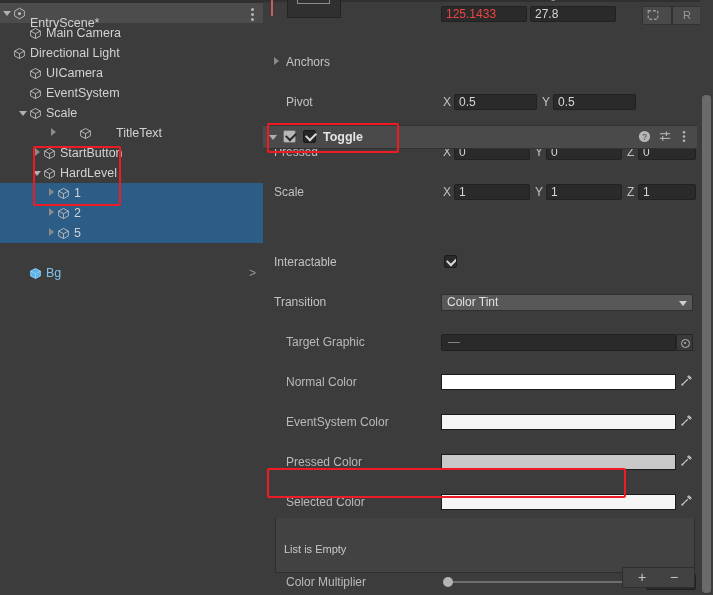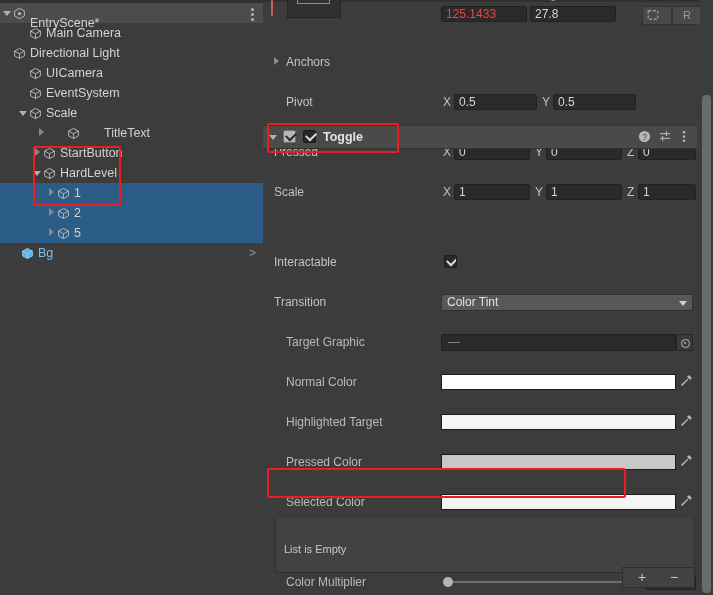--- a/index.html
+++ b/index.html
@@ -281,21 +281,21 @@
         <div class="hier-row" style="padding-left: 18px;">
           <span class="foldout open"></span>
           <span class="cube">
             <svg viewBox="0 0 16 16" width="13" height="13">
               <path d="M8 1.8 L14 5 L14 11 L8 14.2 L2 11 L2 5 Z" fill="none" stroke="#c0c0c0" stroke-width="1.1" stroke-linejoin="round"></path>
               <path d="M2 5 L8 8.3 L14 5 M8 8.3 L8 14.2" fill="none" stroke="#c0c0c0" stroke-width="1.1"></path>
             </svg>
           </span>
           <span class="hier-label">Scale</span>
         </div>
-        <div class="hier-row" style="padding-left: 36px; gap: 20px;">
+        <div class="hier-row" style="padding-left: 48px; gap: 20px;">
           <span class="foldout closed"></span>
           <span class="cube">
             <svg viewBox="0 0 16 16" width="13" height="13">
               <path d="M8 1.8 L14 5 L14 11 L8 14.2 L2 11 L2 5 Z" fill="none" stroke="#c0c0c0" stroke-width="1.1" stroke-linejoin="round"></path>
               <path d="M2 5 L8 8.3 L14 5 M8 8.3 L8 14.2" fill="none" stroke="#c0c0c0" stroke-width="1.1"></path>
             </svg>
           </span>
           <span class="hier-label">TitleText</span>
         </div>
         <div class="hier-row" style="padding-left: 32px;">
@@ -341,21 +341,21 @@
         <div class="hier-row selected" style="padding-left: 46px;">
           <span class="foldout closed"></span>
           <span class="cube">
             <svg viewBox="0 0 16 16" width="13" height="13">
               <path d="M8 1.8 L14 5 L14 11 L8 14.2 L2 11 L2 5 Z" fill="none" stroke="#c0c0c0" stroke-width="1.1" stroke-linejoin="round"></path>
               <path d="M2 5 L8 8.3 L14 5 M8 8.3 L8 14.2" fill="none" stroke="#c0c0c0" stroke-width="1.1"></path>
             </svg>
           </span>
           <span class="hier-label">5</span>
         </div>
-        <div class="hier-row" style="padding-left: 10px;">
+        <div class="hier-row" style="padding-left: 18px; margin-top: 20px;">
           <span class="foldout "></span>
           <span class="cube">
             <svg viewBox="0 0 16 16" width="13" height="13">
               <path d="M8 1.8 L14 5 L14 11 L8 14.2 L2 11 L2 5 Z" fill="#5fb3e8" stroke="#8fd0f5" stroke-width="1.1" stroke-linejoin="round"></path>
               <path d="M2 5 L8 8.3 L14 5 M8 8.3 L8 14.2" fill="none" stroke="#8fd0f5" stroke-width="1.1"></path>
             </svg>
           </span>
           <span class="hier-label prefab">Bg</span>
           <span class="hier-arrow">&gt;</span>
         </div>
@@ -492,21 +492,21 @@
             <div class="eyedrop" style="left: 415px;"><svg viewBox="0 0 14 14" width="13" height="13">
                 <g stroke="#cfcfcf" stroke-width="1.3" fill="none" stroke-linecap="round">
                   <line x1="2.5" y1="11.5" x2="8" y2="6"></line>
                   <path d="M8.5 3 L11 5.5"></path>
                   <path d="M9.5 2 L12 4.5"></path>
                 </g>
                 <path d="M1.5 12.5 L2 10 L4 12 Z" fill="#cfcfcf"></path>
               </svg></div>
           </div>
           <div class="row" style="top: 232px;">
-            <div class="lbl indent">Highlighted Target</div>
+            <div class="lbl indent">EventSystem Color</div>
             <div class="swatch" style="left: 178px; width: 235px; background: rgb(245, 245, 245);"></div>
             <div class="eyedrop" style="left: 415px;"><svg viewBox="0 0 14 14" width="13" height="13">
                 <g stroke="#cfcfcf" stroke-width="1.3" fill="none" stroke-linecap="round">
                   <line x1="2.5" y1="11.5" x2="8" y2="6"></line>
                   <path d="M8.5 3 L11 5.5"></path>
                   <path d="M9.5 2 L12 4.5"></path>
                 </g>
                 <path d="M1.5 12.5 L2 10 L4 12 Z" fill="#cfcfcf"></path>
               </svg></div>
           </div>

